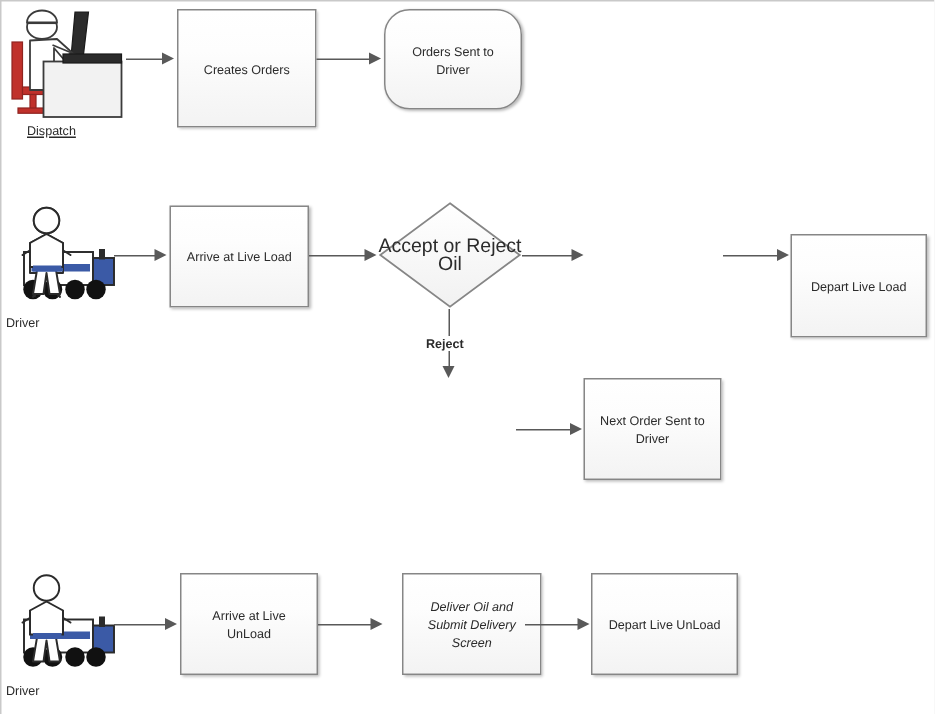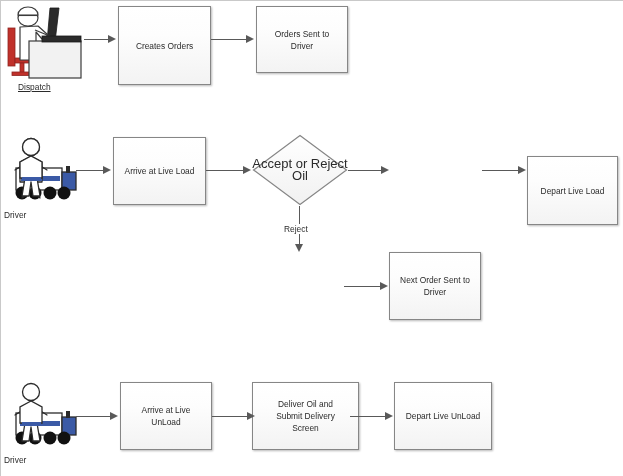--- a/index.html
+++ b/index.html
@@ -90,20 +90,21 @@
     border-top: 8px solid #595959;
   }
   .edge-label {
     position: absolute;
     font-size: 8.4px;
     line-height: 10px;
     color: #2b2b2b;
     background: #ffffff;
     padding: 0 2px;
     white-space: nowrap;
+    font-weight: bold;
   }
 
   
   .actor {
     position: absolute;
   }
   .actor-caption {
     position: absolute;
     font-size: 8.4px;
     line-height: 11px;
@@ -136,21 +137,21 @@
       <path d="M33 28 L50 35" fill="none" stroke="#3b3b3b" stroke-width="1.2"></path>
 
       <rect x="27" y="39" width="52" height="37" fill="#f2f2f2" stroke="#3b3b3b" stroke-width="1.2"></rect>
       <rect x="40" y="34" width="39" height="6" fill="#2b2b2b" stroke="#1a1a1a" stroke-width="0.8"></rect>
     </svg>
   </div>
   <div class="actor-caption" style="left:18px; top:82px;text-decoration:underline;">Dispatch</div>
 
   <div class="node" style="left:118px; top:6px; width:93px; height:79px;">Creates Orders</div>
 
-  <div class="node" style="left:256px; top:6px; width:92px; height:67px;">Orders Sent to
+  <div class="node" style="left:256px; top:6px; width:92px; height:67px;border-radius:17px;">Orders Sent to
 Driver</div>
 
   <div class="conn h" style="left:84px; top:39px; width:26px;"></div>
   <div class="arrow-r" style="left:108px; top:35px;"></div>
 
   <div class="conn h" style="left:211px; top:39px; width:37px;"></div>
   <div class="arrow-r" style="left:246px; top:35px;"></div>
 
   <div class="actor" style="left:2px; top:136px; width:86px; height:72px;">
     <svg width="86" height="72" viewBox="0 0 86 72">
@@ -238,21 +239,21 @@
       <path d="M29 20 L18 26 L18 42 L40 42 L40 26 Z" fill="#ffffff" stroke="#2b2b2b" stroke-width="1.3"></path>
       <rect x="20" y="41" width="19" height="4" fill="#3b5aa6"></rect>
       <circle cx="29" cy="11" r="8.5" fill="#ffffff" stroke="#2b2b2b" stroke-width="1.3"></circle>
     </svg>
   </div>
   <div class="actor-caption" style="left:4px; top:455px;">Driver</div>
 
   <div class="node" style="left:120px; top:382px; width:92px; height:68px;">Arrive at Live
 UnLoad</div>
 
-  <div class="node" style="left:252px; top:382px; width:107px; height:68px;">Deliver Oil and
+  <div class="node" style="left:268px; top:382px; width:93px; height:68px;font-style:italic;">Deliver Oil and
 Submit Delivery
 Screen</div>
 
   <div class="node" style="left:394px; top:382px; width:98px; height:68px;">Depart Live UnLoad</div>
 
   <div class="conn h" style="left:76px; top:416px; width:35px;"></div>
   <div class="arrow-r" style="left:110px; top:412px;"></div>
 
   <div class="conn h" style="left:212px; top:416px; width:36px;"></div>
   <div class="arrow-r" style="left:247px; top:412px;"></div>

